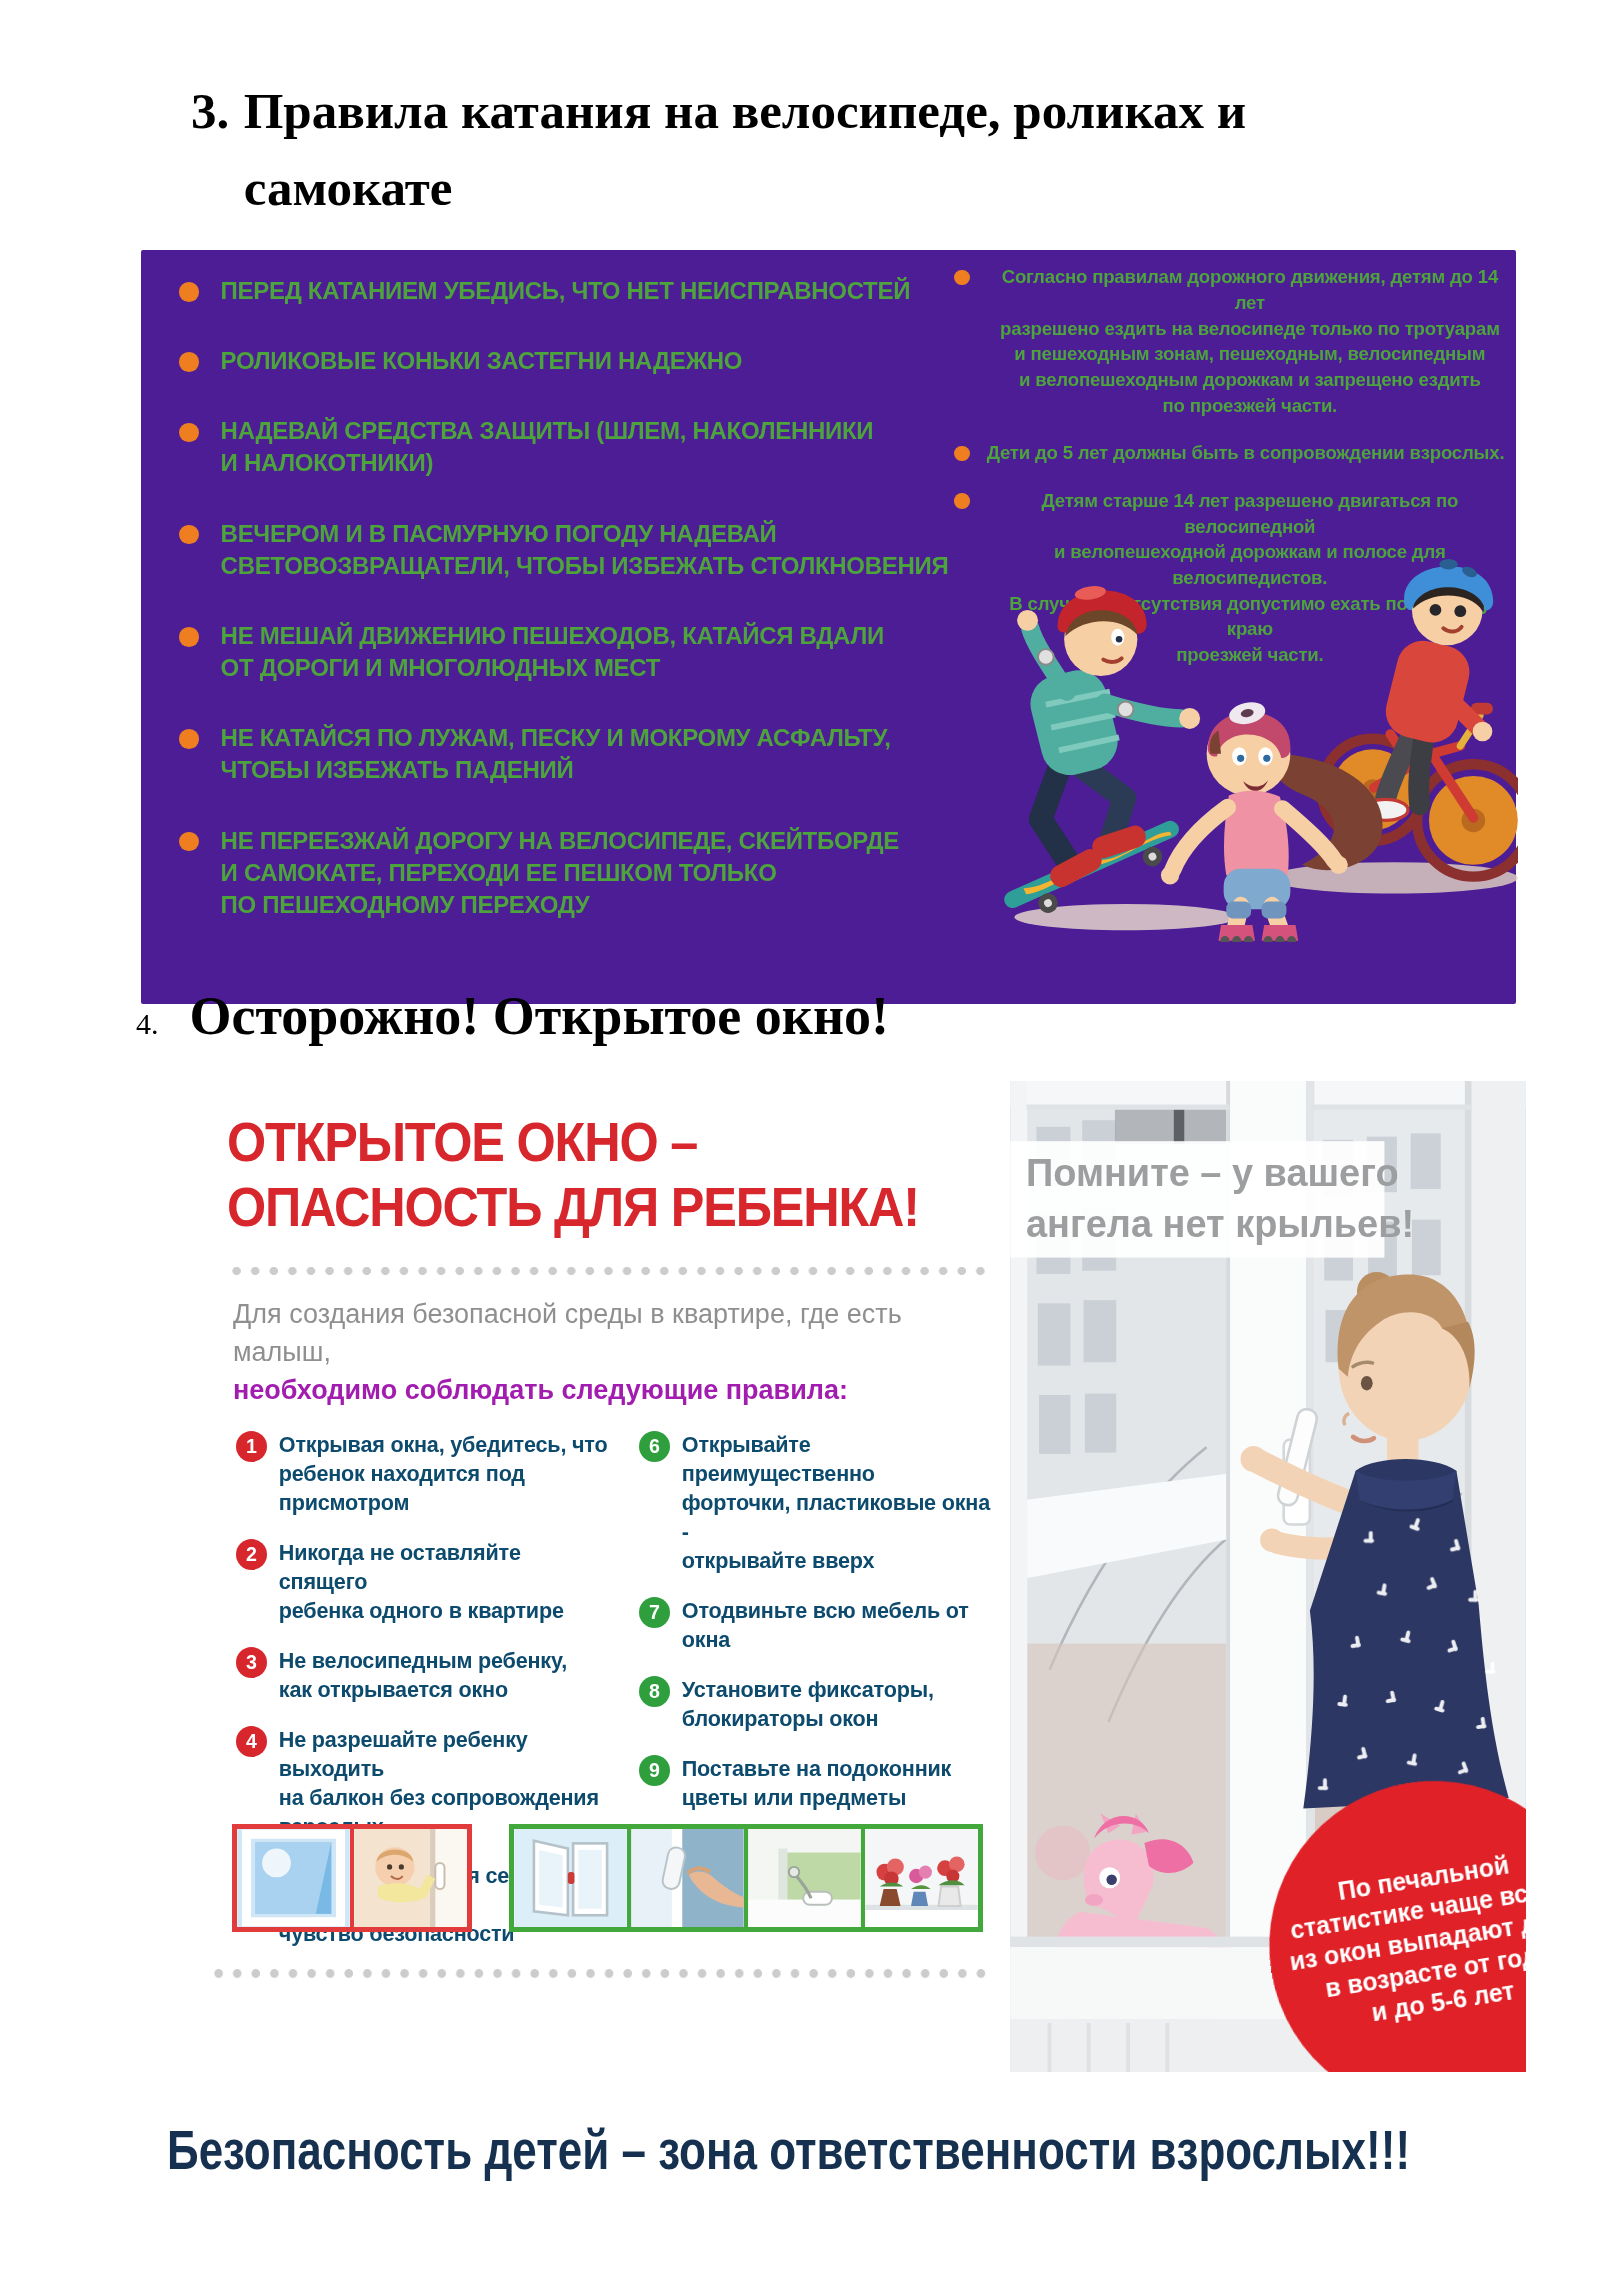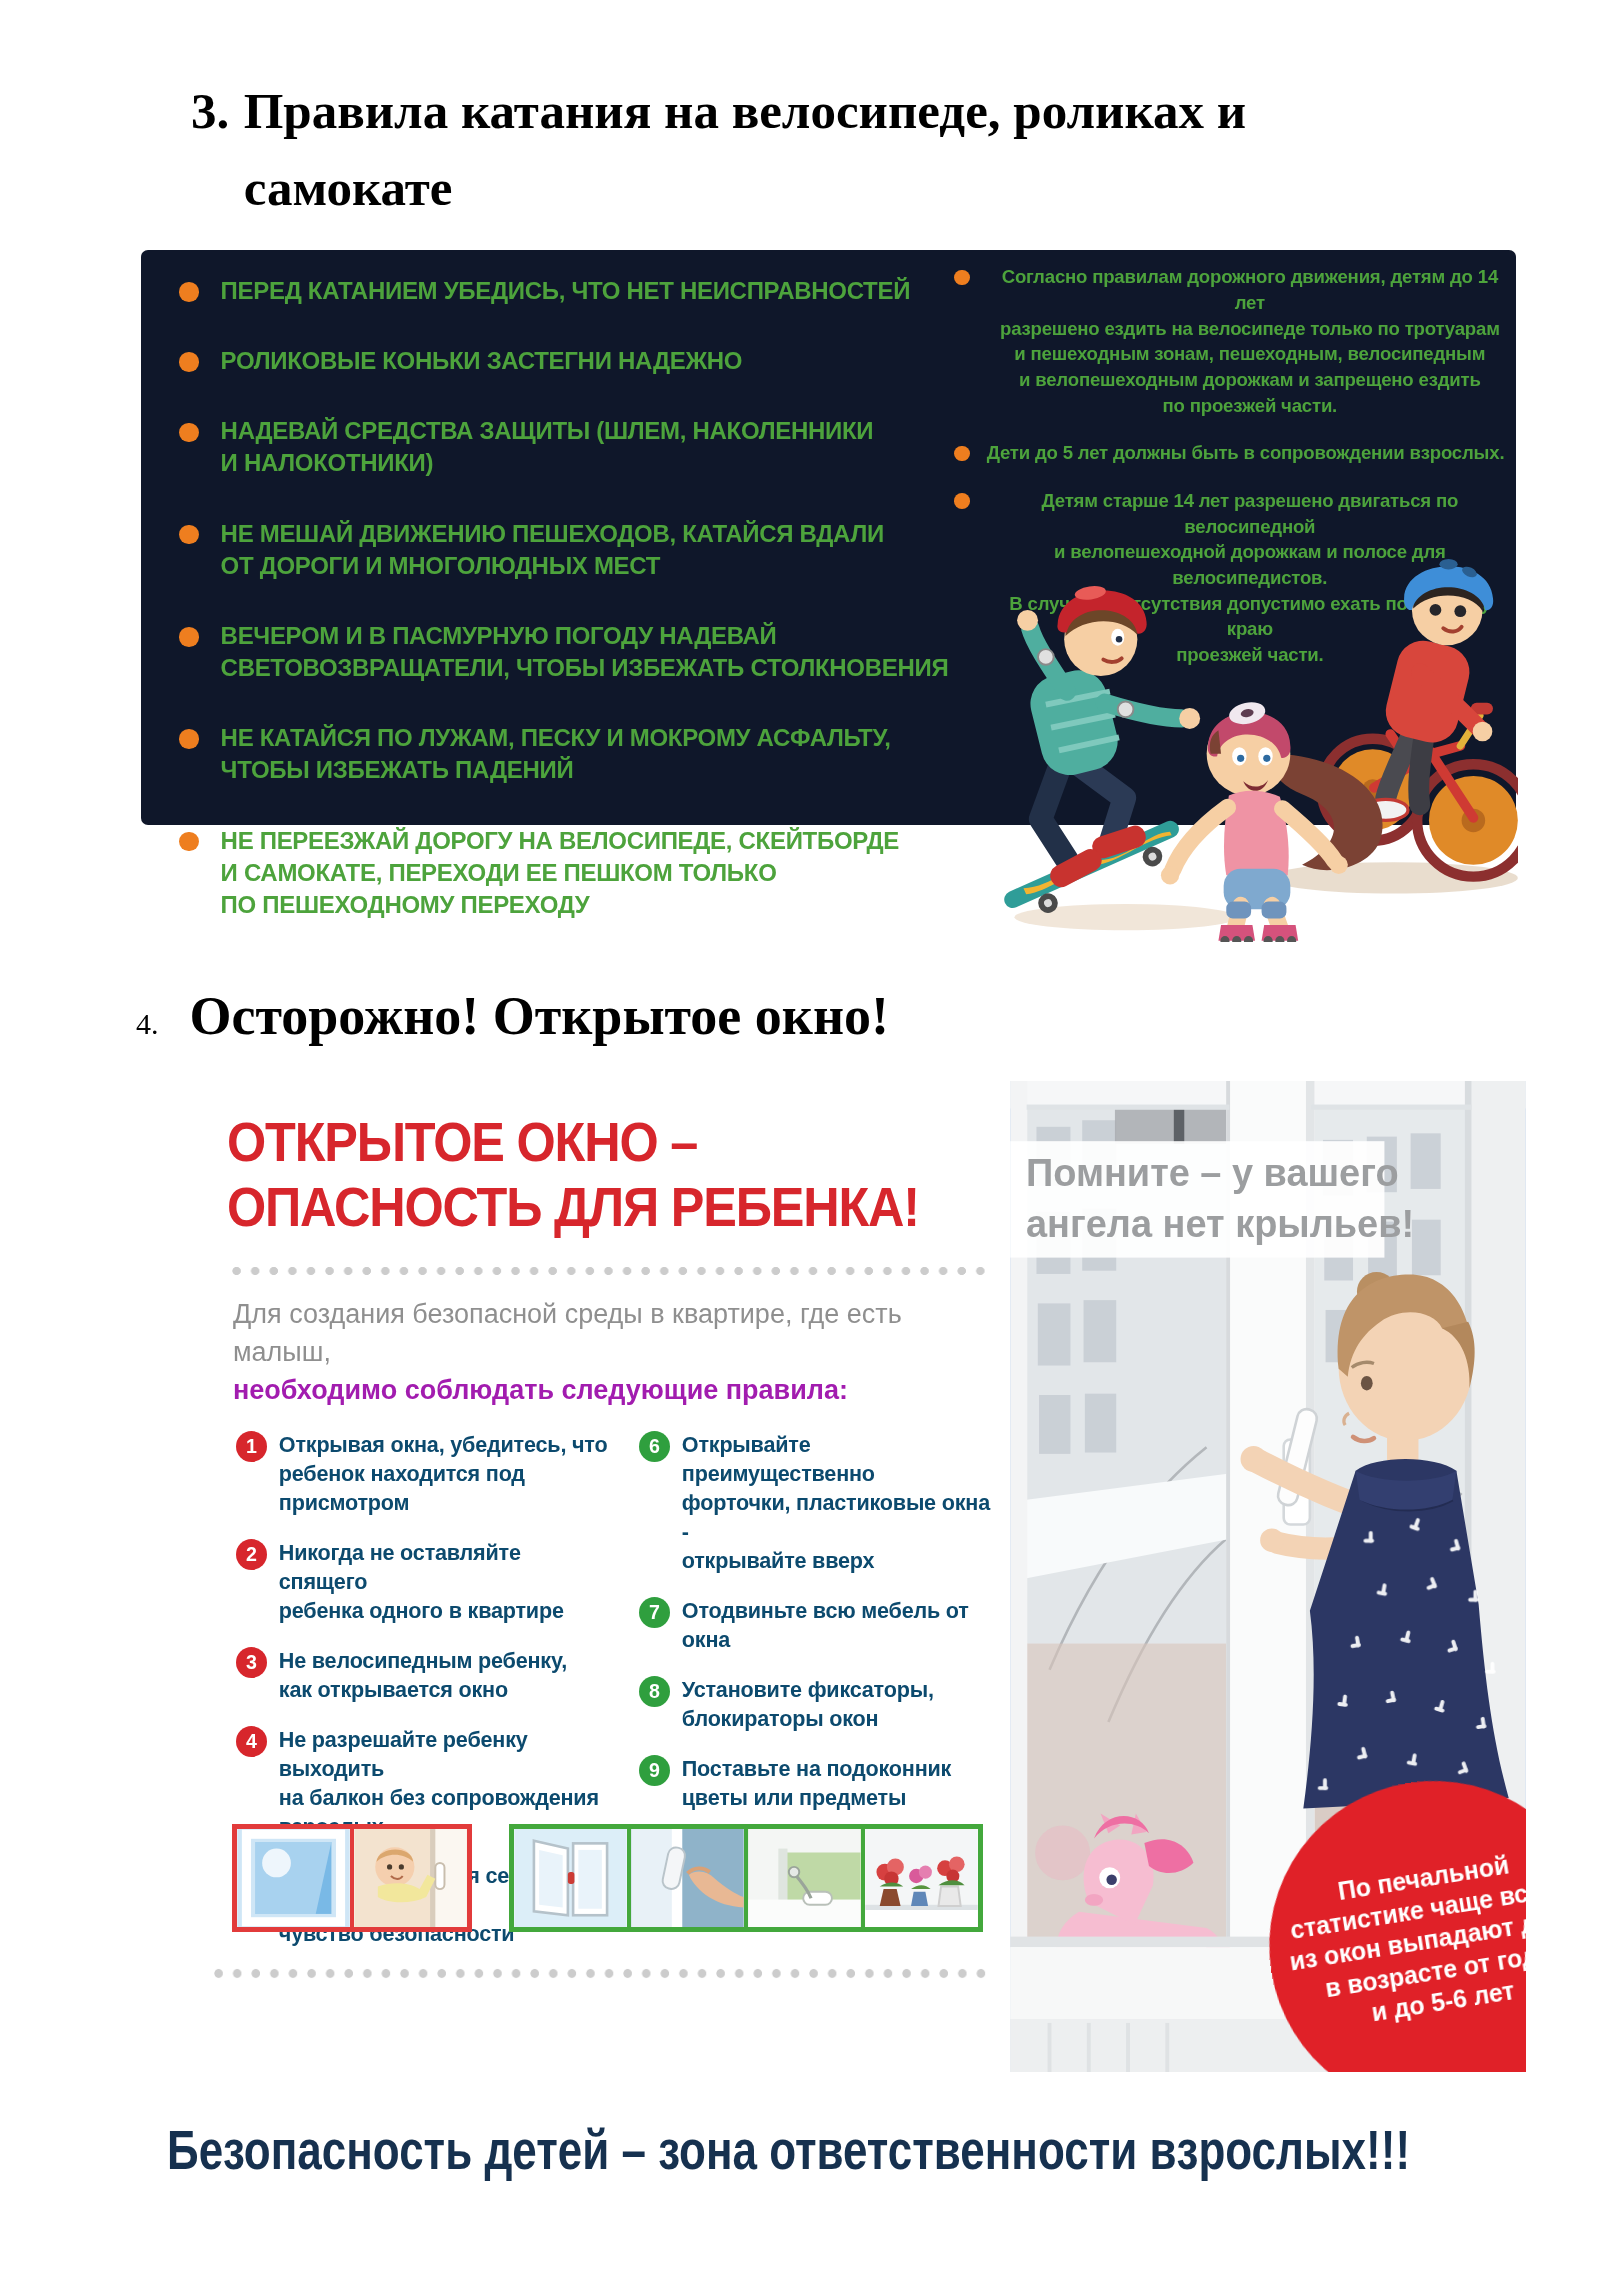--- a/index.html
+++ b/index.html
@@ -5,22 +5,22 @@
   html,body{margin:0;padding:0;}
   .page{position:relative;width:1623px;height:2295px;background:#ffffff;overflow:hidden;
         font-family:"Liberation Sans",sans-serif;}
 
   
   .h3{position:absolute;left:191px;top:73px;display:flex;gap:14.4px;
       font-family:"Liberation Serif",serif;font-weight:bold;font-size:51px;line-height:1.5;color:#000;}
   .h3 .txt{white-space:pre-line;}
 
   
-  .rules-box{position:absolute;left:141px;top:250px;width:1375px;height:575px;
-             background:#0f172a;border-radius:7px;}
+  .rules-box{position:absolute;left:141px;top:250px;width:1375px;height:754px;
+             background:#4c1d95;border-radius:2px;}
   .rules-left{position:absolute;left:38px;top:25px;width:782px;}
   .green-item{display:flex;gap:22px;margin-bottom:38px;}
   .green-item .dot{flex:none;width:19.6px;height:19.6px;border-radius:50%;background:#ee7e1f;margin-top:7.2px;}
   .green-item .txt{white-space:pre-line;font-weight:bold;font-size:24px;line-height:1.34;
                    color:#4da33c;letter-spacing:-0.3px;}
   .rules-right{position:absolute;left:813px;top:14.4px;width:559px;text-align:center;}
   .mini-item{display:flex;gap:17px;margin-bottom:22px;}
   .mini-item .dot{flex:none;width:15.7px;height:15.7px;border-radius:50%;background:#ee7e1f;margin-top:5.2px;}
   .mini-item .txt{white-space:pre-line;font-weight:bold;font-size:18.6px;line-height:1.38;
                   color:#4da33c;letter-spacing:-0.2px;}
@@ -87,27 +87,27 @@
         <span class="dot"></span>
         <span class="txt">РОЛИКОВЫЕ КОНЬКИ ЗАСТЕГНИ НАДЕЖНО</span>
       </div>
       <div class="green-item">
         <span class="dot"></span>
         <span class="txt">НАДЕВАЙ СРЕДСТВА ЗАЩИТЫ (ШЛЕМ, НАКОЛЕННИКИ
 И НАЛОКОТНИКИ)</span>
       </div>
       <div class="green-item">
         <span class="dot"></span>
+        <span class="txt">ВЕЧЕРОМ И В ПАСМУРНУЮ ПОГОДУ НАДЕВАЙ
+СВЕТОВОЗВРАЩАТЕЛИ, ЧТОБЫ ИЗБЕЖАТЬ СТОЛКНОВЕНИЯ</span>
+      </div>
+      <div class="green-item">
+        <span class="dot"></span>
         <span class="txt">НЕ МЕШАЙ ДВИЖЕНИЮ ПЕШЕХОДОВ, КАТАЙСЯ ВДАЛИ
 ОТ ДОРОГИ И МНОГОЛЮДНЫХ МЕСТ</span>
-      </div>
-      <div class="green-item">
-        <span class="dot"></span>
-        <span class="txt">ВЕЧЕРОМ И В ПАСМУРНУЮ ПОГОДУ НАДЕВАЙ
-СВЕТОВОЗВРАЩАТЕЛИ, ЧТОБЫ ИЗБЕЖАТЬ СТОЛКНОВЕНИЯ</span>
       </div>
       <div class="green-item">
         <span class="dot"></span>
         <span class="txt">НЕ КАТАЙСЯ ПО ЛУЖАМ, ПЕСКУ И МОКРОМУ АСФАЛЬТУ,
 ЧТОБЫ ИЗБЕЖАТЬ ПАДЕНИЙ</span>
       </div>
       <div class="green-item">
         <span class="dot"></span>
         <span class="txt">НЕ ПЕРЕЕЗЖАЙ ДОРОГУ НА ВЕЛОСИПЕДЕ, СКЕЙТБОРДЕ
 И САМОКАТЕ, ПЕРЕХОДИ ЕЕ ПЕШКОМ ТОЛЬКО

